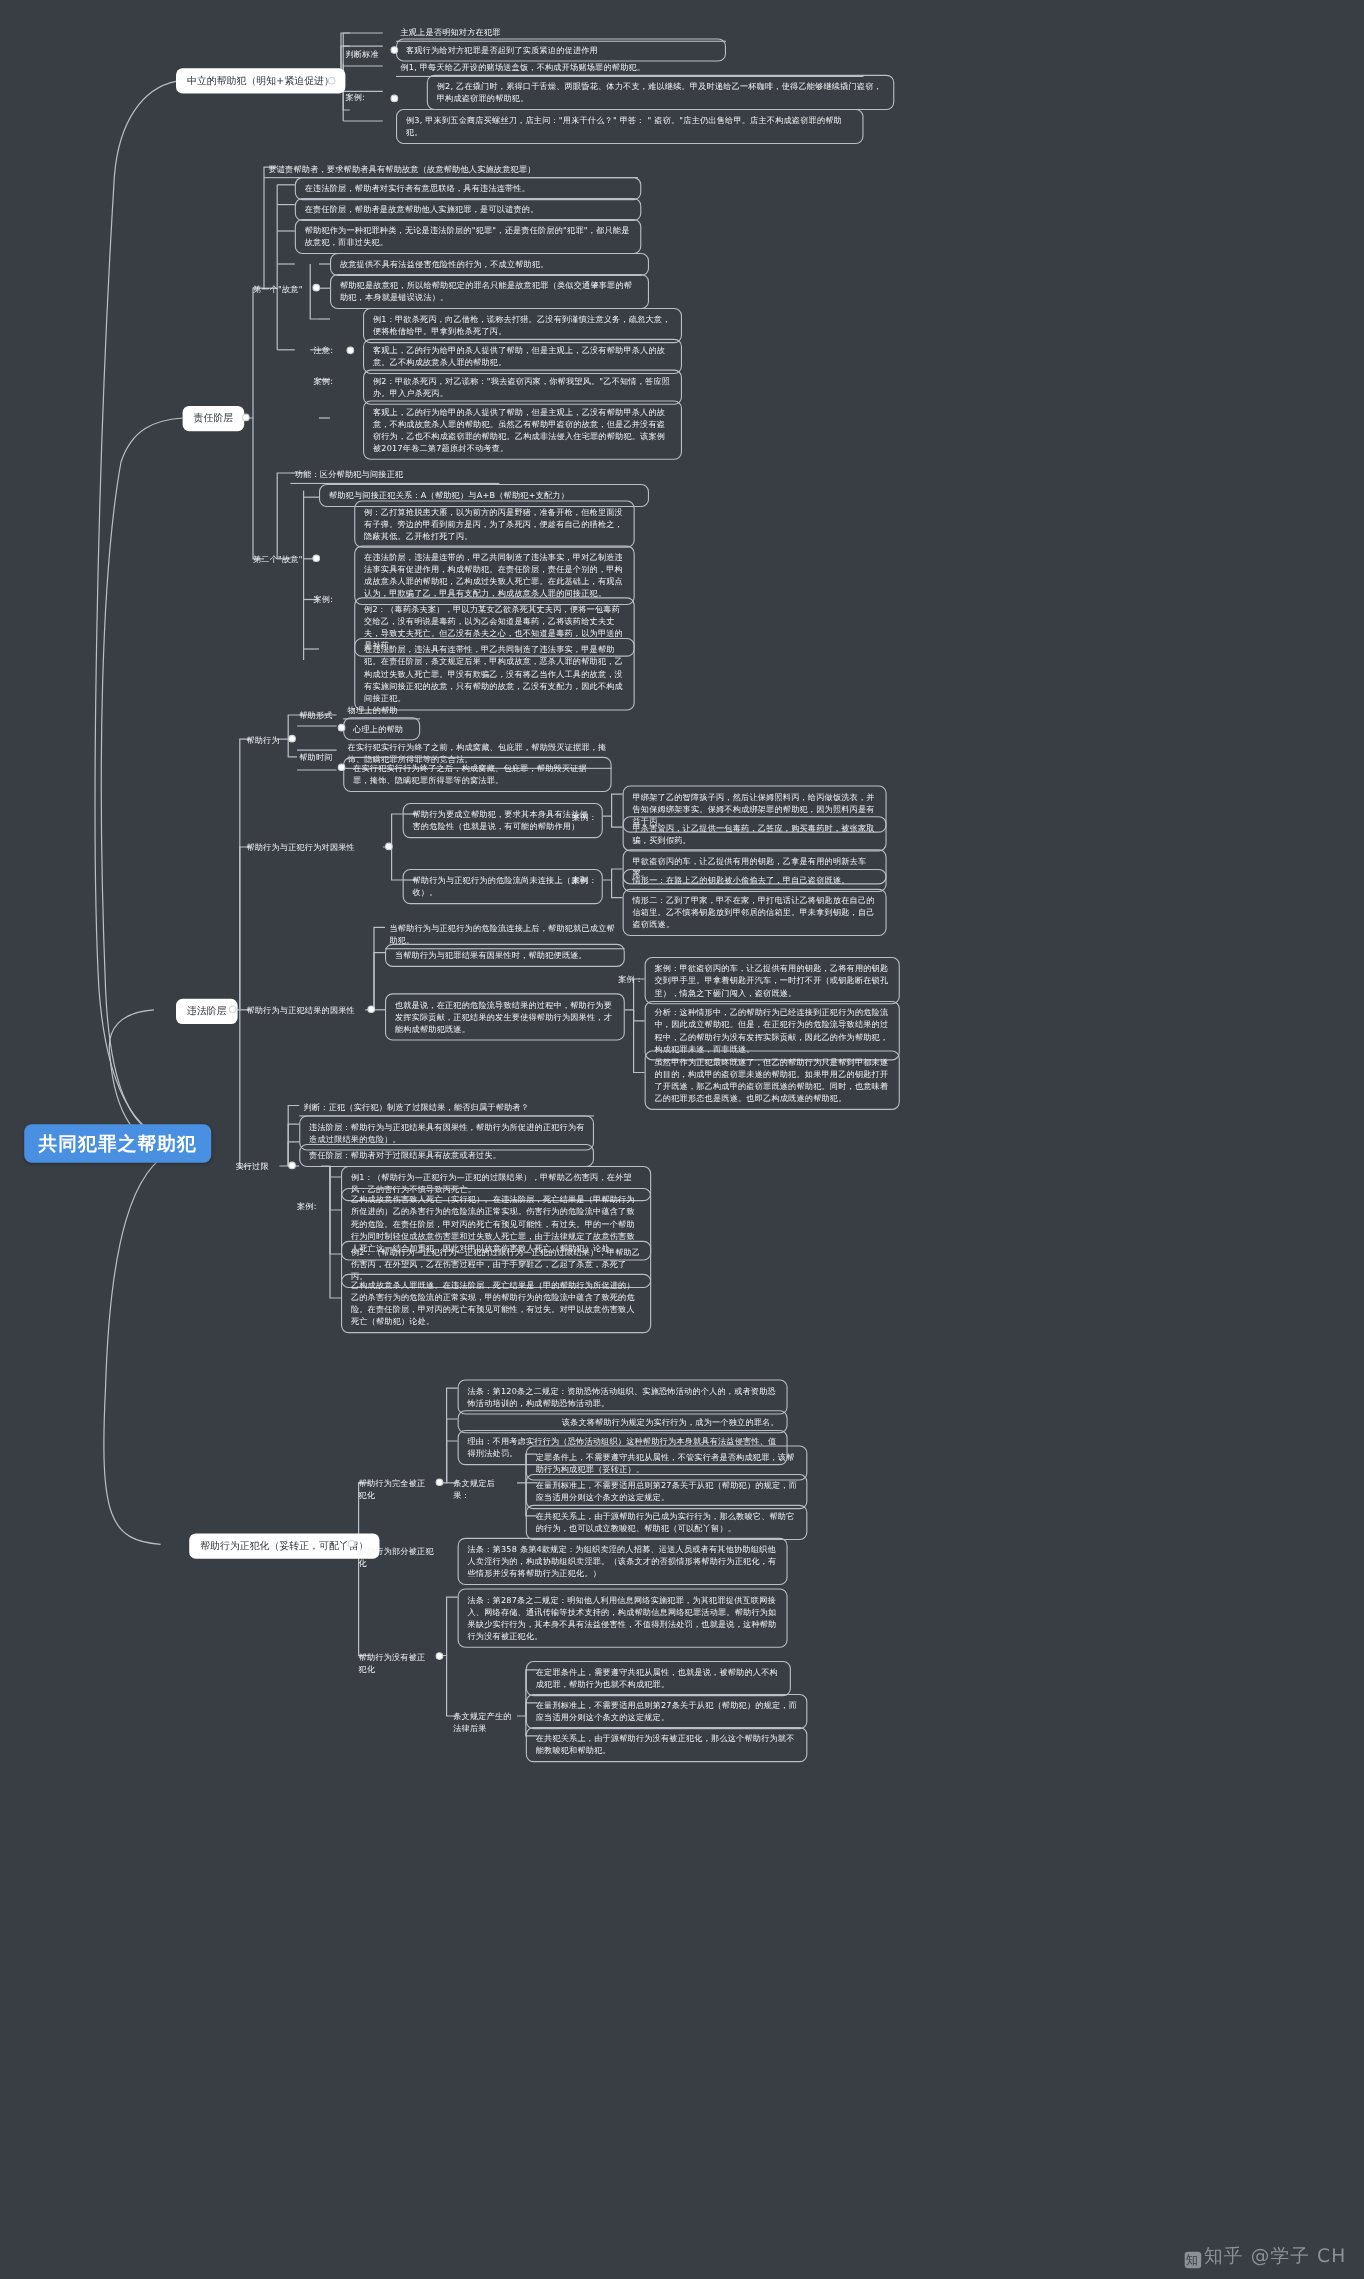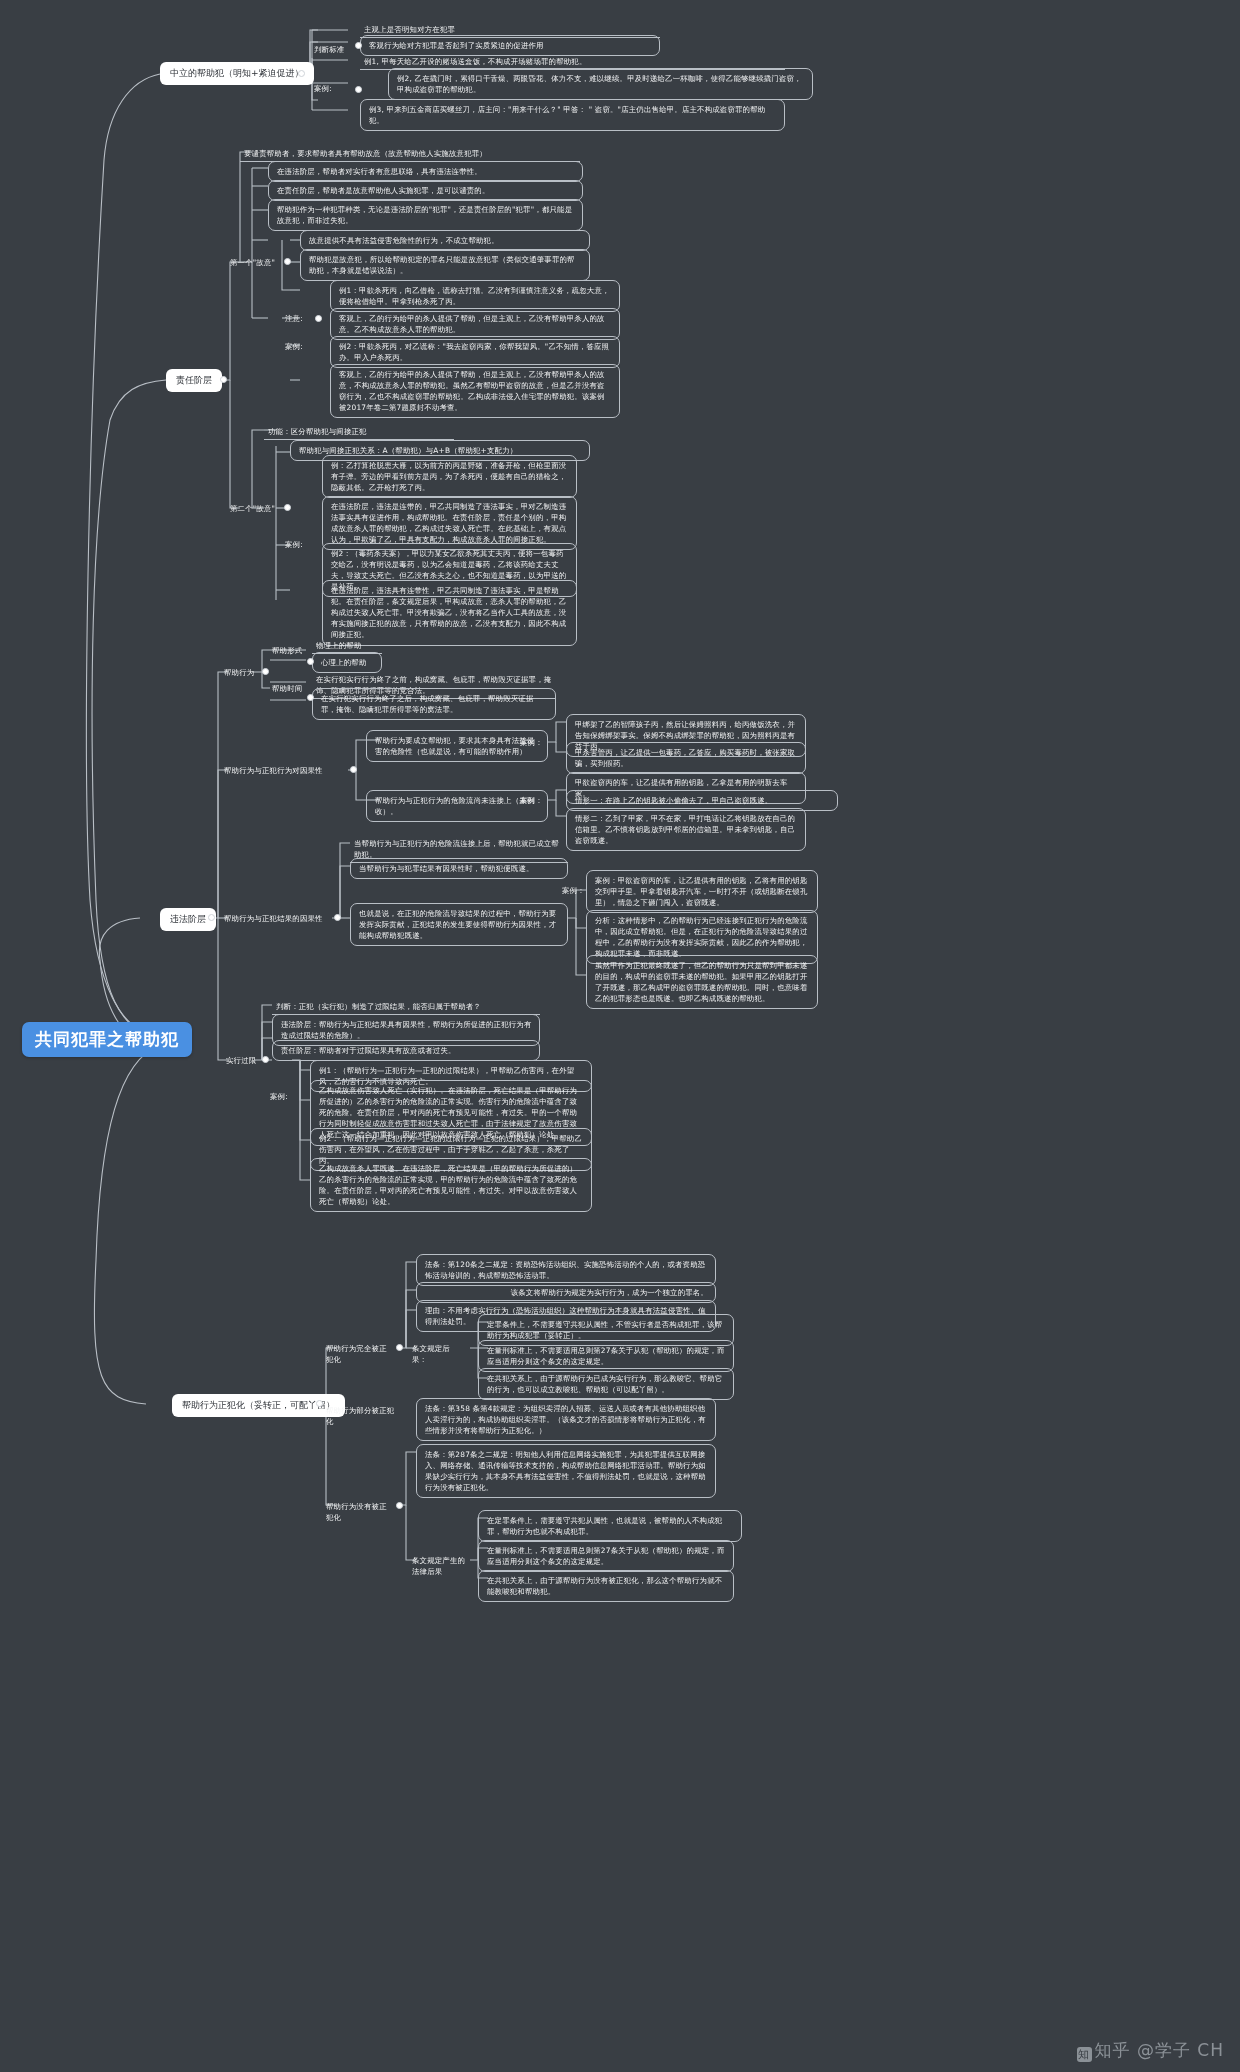--- a/index.html
+++ b/index.html
@@ -256,34 +256,34 @@
 
   <div class="node plain" style="left:222px; top:764px; width:128px;">帮助行为与正犯行为对因果性</div>
   <div class="dot" style="left:350px; top:766px;"></div>
   <div class="node card" style="left:366px; top:730px; width:182px;">帮助行为要成立帮助犯，要求其本身具有法益侵害的危险性（也就是说，有可能的帮助作用）</div>
   <div class="node card" style="left:366px; top:790px; width:182px;">帮助行为与正犯行为的危险流尚未连接上（未剥收）。</div>
   <div class="node plain" style="left:518px; top:736px; width:32px;">案例：</div>
   <div class="node card" style="left:566px; top:714px; width:240px;">甲绑架了乙的智障孩子丙，然后让保姆照料丙，给丙做饭洗衣，并告知保姆绑架事实。保姆不构成绑架罪的帮助犯，因为照料丙是有益于丙。</div>
   <div class="node card" style="left:566px; top:742px; width:240px;">甲杀害管丙，让乙提供一包毒药，乙答应，购买毒药时，被张家取骗，买到假药。</div>
   <div class="node plain" style="left:518px; top:794px; width:32px;">案例：</div>
   <div class="node card" style="left:566px; top:772px; width:240px;">甲欲盗窃丙的车，让乙提供有用的钥匙，乙拿是有用的明新去车家。</div>
-  <div class="node card" style="left:566px; top:790px; width:272px;">情形一：在路上乙的钥匙被小偷偷去了，甲自己盗窃既遂。</div>
+  <div class="node card" style="left:566px; top:790px; width:240px;">情形一：在路上乙的钥匙被小偷偷去了，甲自己盗窃既遂。</div>
   <div class="node card" style="left:566px; top:808px; width:240px;">情形二：乙到了甲家，甲不在家，甲打电话让乙将钥匙放在自己的信箱里。乙不慎将钥匙放到甲邻居的信箱里。甲未拿到钥匙，自己盗窃既遂。</div>
 
   <div class="node plain" style="left:222px; top:912px; width:112px;">帮助行为与正犯结果的因果性</div>
   <div class="dot" style="left:334px; top:914px;"></div>
   <div class="node" style="left:350px; top:836px; width:218px; border-bottom:1px solid #b9bfc6; padding:2px 4px;">当帮助行为与正犯行为的危险流连接上后，帮助犯就已成立帮助犯。</div>
   <div class="node card" style="left:350px; top:858px; width:218px;">当帮助行为与犯罪结果有因果性时，帮助犯便既遂。</div>
   <div class="node card" style="left:350px; top:903px; width:218px;">也就是说，在正犯的危险流导致结果的过程中，帮助行为要发挥实际贡献，正犯结果的发生要使得帮助行为因果性，才能构成帮助犯既遂。</div>
   <div class="node plain" style="left:560px; top:884px; width:32px;">案例：</div>
   <div class="node card" style="left:586px; top:870px; width:232px;">案例：甲欲盗窃丙的车，让乙提供有用的钥匙，乙将有用的钥匙交到甲手里。甲拿着钥匙开汽车，一时打不开（或钥匙断在锁孔里），情急之下砸门闯入，盗窃既遂。</div>
   <div class="node card" style="left:586px; top:910px; width:232px;">分析：这种情形中，乙的帮助行为已经连接到正犯行为的危险流中，因此成立帮助犯。但是，在正犯行为的危险流导致结果的过程中，乙的帮助行为没有发挥实际贡献，因此乙的作为帮助犯，构成犯罪未遂，而非既遂。</div>
   <div class="node card" style="left:586px; top:955px; width:232px;">虽然甲作为正犯最终既遂了，但乙的帮助行为只是帮到甲都未遂的目的，构成甲的盗窃罪未遂的帮助犯。如果甲用乙的钥匙打开了开既遂，那乙构成甲的盗窃罪既遂的帮助犯。同时，也意味着乙的犯罪形态也是既遂。也即乙构成既遂的帮助犯。</div>
 
-  <div class="node plain" style="left:224px; top:1054px; width:40px;">实行过限</div>
+  <div class="node plain" style="left:212px; top:1054px; width:40px;">实行过限</div>
   <div class="dot" style="left:262px; top:1056px;"></div>
   <div class="node" style="left:272px; top:999px; width:268px; border-bottom:1px solid #b9bfc6; padding:2px 4px;">判断：正犯（实行犯）制造了过限结果，能否归属于帮助者？</div>
   <div class="node card" style="left:272px; top:1014px; width:268px;">违法阶层：帮助行为与正犯结果具有因果性，帮助行为所促进的正犯行为有造成过限结果的危险）。</div>
   <div class="node card" style="left:272px; top:1040px; width:268px;">责任阶层：帮助者对于过限结果具有故意或者过失。</div>
   <div class="node plain" style="left:268px; top:1090px; width:32px;">案例:</div>
   <div class="node card" style="left:310px; top:1060px; width:282px;">例1：（帮助行为—正犯行为—正犯的过限结果），甲帮助乙伤害丙，在外望风，乙的害行为不慎导致丙死亡。</div>
   <div class="node card" style="left:310px; top:1080px; width:282px;">乙构成故意伤害致人死亡（实行犯）。在违法阶层，死亡结果是（甲帮助行为所促进的）乙的杀害行为的危险流的正常实现。伤害行为的危险流中蕴含了致死的危险。在责任阶层，甲对丙的死亡有预见可能性，有过失。甲的一个帮助行为同时制轻促成故意伤害罪和过失致人死亡罪，由于法律规定了故意伤害致人死亡这一结合加重犯，因此对甲以故意伤害致人死亡（帮助犯）论处。</div>
   <div class="node card" style="left:310px; top:1128px; width:282px;">例2：（帮助行为—正犯行为—正犯的过限行为—正犯的过限结果），甲帮助乙伤害丙，在外望风，乙在伤害过程中，由于手穿鞋乙，乙起了杀意，杀死了丙。</div>
   <div class="node card" style="left:310px; top:1158px; width:282px;">乙构成故意杀人罪既遂。在违法阶层，死亡结果是（甲的帮助行为所促进的）乙的杀害行为的危险流的正常实现，甲的帮助行为的危险流中蕴含了致死的危险。在责任阶层，甲对丙的死亡有预见可能性，有过失。对甲以故意伤害致人死亡（帮助犯）论处。</div>
 
@@ -302,21 +302,21 @@
   <div class="node card" style="left:478px; top:1340px; width:256px;">在量刑标准上，不需要适用总则第27条关于从犯（帮助犯）的规定，而应当适用分则这个条文的这定规定。</div>
   <div class="node card" style="left:478px; top:1368px; width:256px;">在共犯关系上，由于源帮助行为已成为实行行为，那么教唆它、帮助它的行为，也可以成立教唆犯、帮助犯（可以配丫留）。</div>
 
   <div class="node card" style="left:416px; top:1398px; width:300px;">法条：第358 条第4款规定：为组织卖淫的人招募、运送人员或者有其他协助组织他人卖淫行为的，构成协助组织卖淫罪。（该条文才的否损情形将帮助行为正犯化，有些情形并没有将帮助行为正犯化。）</div>
   <div class="node plain" style="left:324px; top:1404px; width:76px;">帮助行为部分被正犯化</div>
 
   <div class="node plain" style="left:324px; top:1500px; width:72px;">帮助行为没有被正犯化</div>
   <div class="dot" style="left:396px; top:1502px;"></div>
   <div class="node card" style="left:416px; top:1444px; width:300px;">法条：第287条之二规定：明知他人利用信息网络实施犯罪，为其犯罪提供互联网接入、网络存储、通讯传输等技术支持的，构成帮助信息网络犯罪活动罪。帮助行为如果缺少实行行为，其本身不具有法益侵害性，不值得刑法处罚，也就是说，这种帮助行为没有被正犯化。</div>
   <div class="node plain" style="left:410px; top:1554px; width:60px;">条文规定产生的法律后果</div>
-  <div class="node card" style="left:478px; top:1510px; width:264px;">在定罪条件上，需要遵守共犯从属性，也就是说，被帮助的人不构成犯罪，帮助行为也就不构成犯罪。</div>
+  <div class="node card" style="left:478px; top:1510px; width:241px;">在定罪条件上，需要遵守共犯从属性，也就是说，被帮助的人不构成犯罪，帮助行为也就不构成犯罪。</div>
   <div class="node card" style="left:478px; top:1540px; width:256px;">在量刑标准上，不需要适用总则第27条关于从犯（帮助犯）的规定，而应当适用分则这个条文的这定规定。</div>
   <div class="node card" style="left:478px; top:1570px; width:256px;">在共犯关系上，由于源帮助行为没有被正犯化，那么这个帮助行为就不能教唆犯和帮助犯。</div>
 
   <div class="watermark">
     <span class="wm-logo">知</span><span>知乎 @学子 CH</span>
   </div>
 
 </div>
 
 </body></html>

